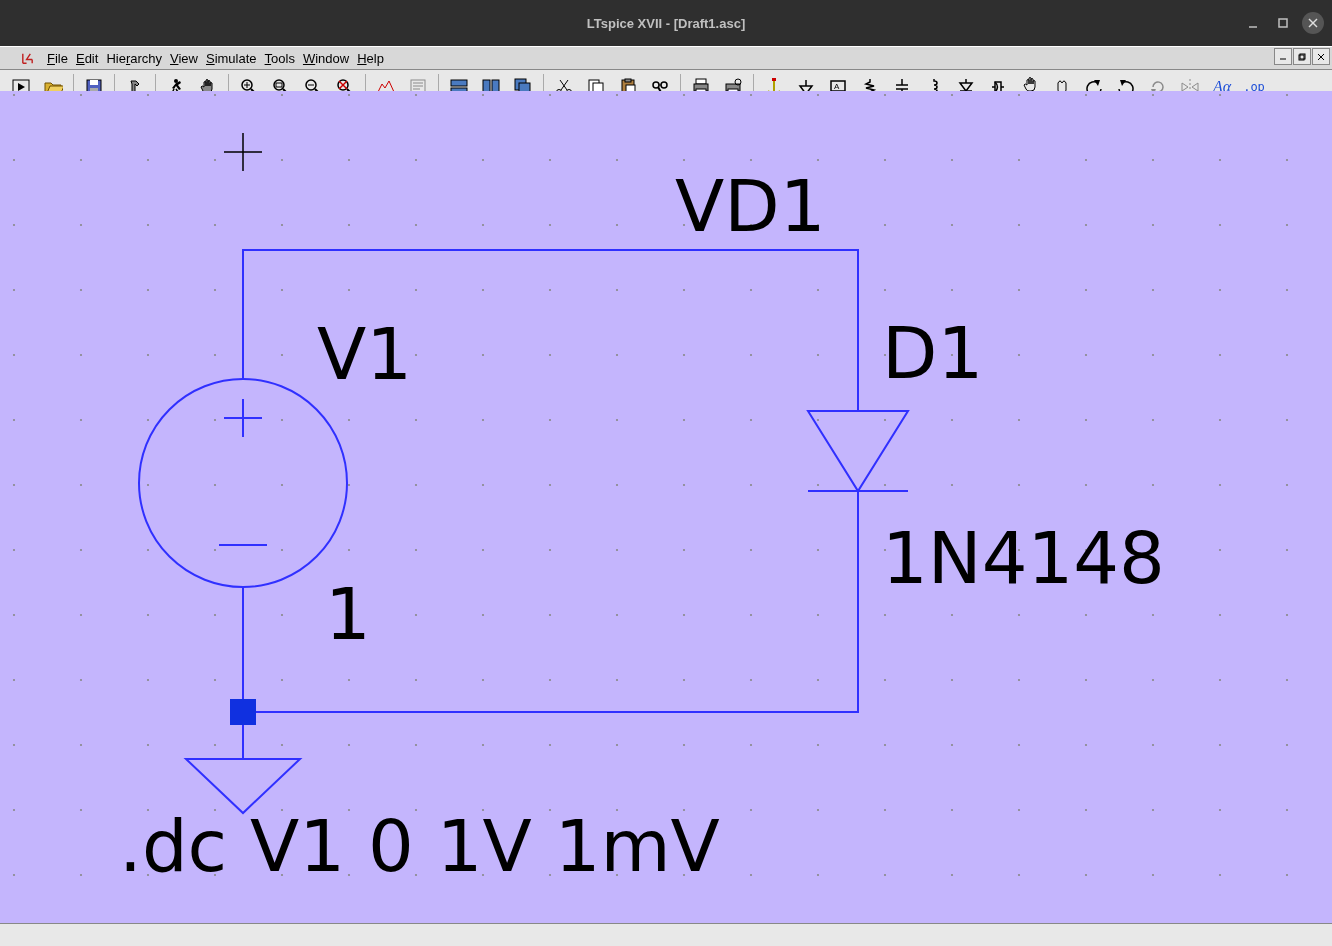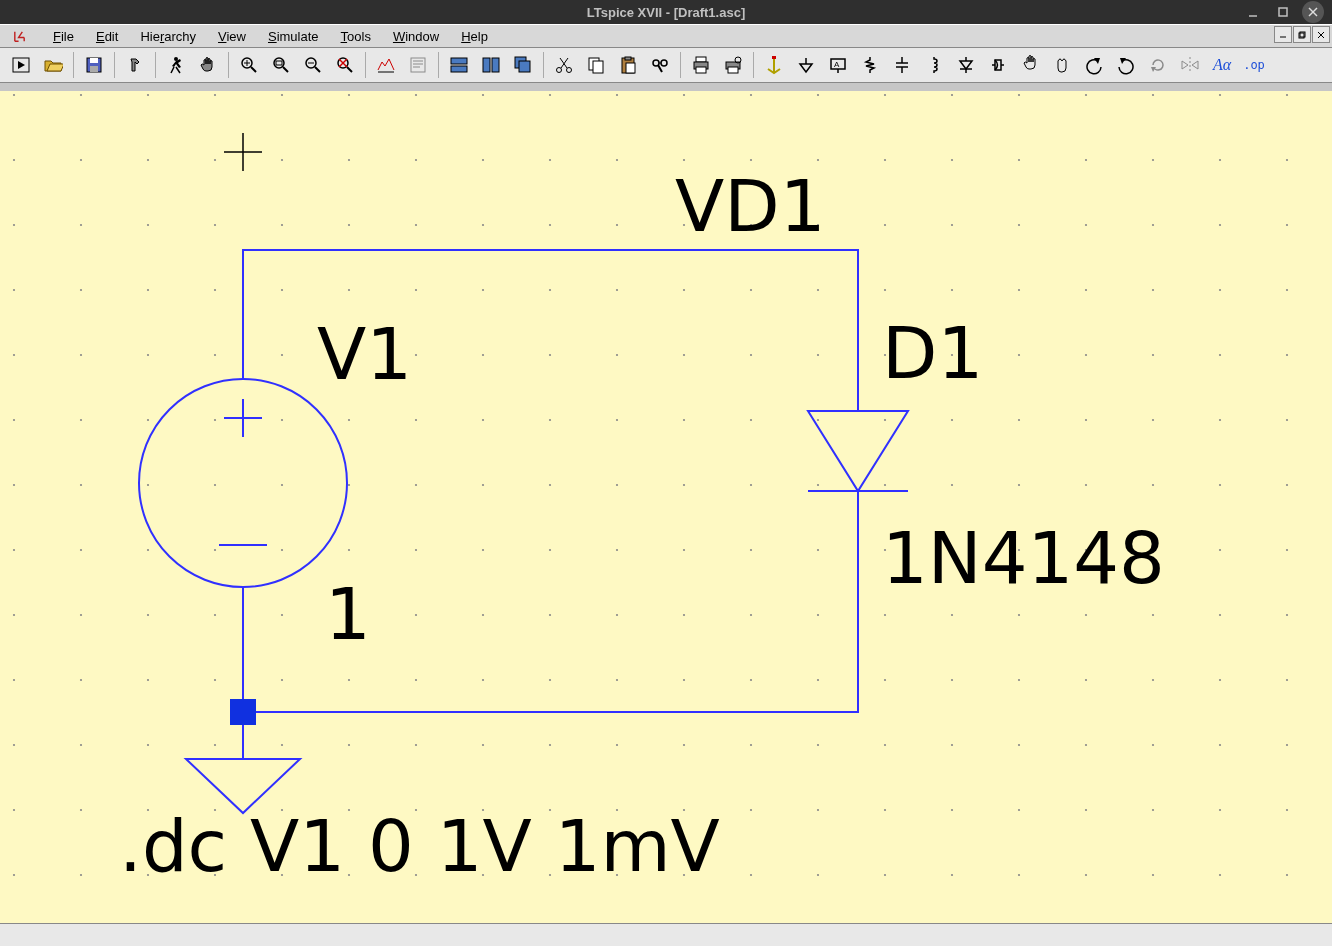--- a/index.html
+++ b/index.html
@@ -1,33 +1,33 @@
 <!DOCTYPE html>
 <html><head>
 <meta charset="utf-8">
 <style>
   html,body{margin:0;padding:0;width:1332px;height:946px;background:#c6c6c6;font-family:sans-serif;overflow:hidden}
-  .win-title{height:24px;background:#2f2f2f;color:#c0c0c0;display:flex;align-items:center;justify-content:center;position:relative}
+  .win-title{height:46px;background:#2f2f2f;color:#c0c0c0;display:flex;align-items:center;justify-content:center;position:relative}
   .win-title .title-text{font-size:13px;font-weight:600}
   .win-ctrls{position:absolute;right:6px;top:0;display:flex;align-items:center;height:100%;gap:4px}
   .win-btn{width:26px;height:22px;display:flex;align-items:center;justify-content:center;color:#c0c0c0}
   .win-btn svg{display:block}
   .close-circle{width:22px;height:22px;border-radius:11px;background:#555;display:flex;align-items:center;justify-content:center}
-  .menu-bar{height:22px;background:#d8d8d8;border-top:1px solid #fff;border-bottom:1px solid #888;display:flex;align-items:center;padding-left:12px;gap:22px;font-size:13px;color:#000;position:relative}
+  .menu-bar{height:22px;background:#d8d8d8;border-top:1px solid #fff;border-bottom:1px solid #888;display:flex;align-items:center;padding-left:20px;gap:8px;font-size:13px;color:#000;position:relative}
   .menu-bar .mi{cursor:default}
   .menu-bar .mi u{text-decoration:underline}
   .lt-icon{width:15px;height:15px;margin-right:4px}
   .mdi{position:absolute;right:2px;top:1px;display:flex;gap:1px}
   .mdi-btn{width:16px;height:15px;border:1px solid #888;background:#e8e8e8;display:flex;align-items:center;justify-content:center}
   .toolbar{height:34px;background:#e8e8e8;border-bottom:1px solid #888;display:flex;align-items:center;padding:0 6px;gap:2px}
   .tb{width:28px;height:28px;display:flex;align-items:center;justify-content:center;border:1px solid transparent}
   .tb svg{display:block}
   .sep{width:1px;height:26px;background:#aaa;margin:0 3px}
   .tb-text{font-family:"Times New Roman",serif;font-style:italic;font-size:16px;color:#1d4ed8;padding:0 2px}
-  .canvas{position:absolute;left:0;top:91px;right:0;bottom:22px;background:#fef9c3}
+  .canvas{position:absolute;left:0;top:91px;right:0;bottom:22px;background:#c4b5fd}
   .canvas svg{position:absolute;left:0;top:0}
   .svg-text{font-family:"DejaVu Sans","Arial",sans-serif;fill:#000}
   .dot-grid{fill:#888}
   .status{position:absolute;left:0;bottom:0;right:0;height:22px;background:#e8e8e8;border-top:1px solid #888}
 </style>
 </head>
 <body>
 
 <div class="win-title">
   <span class="title-text">LTspice XVII - [Draft1.asc]</span>

